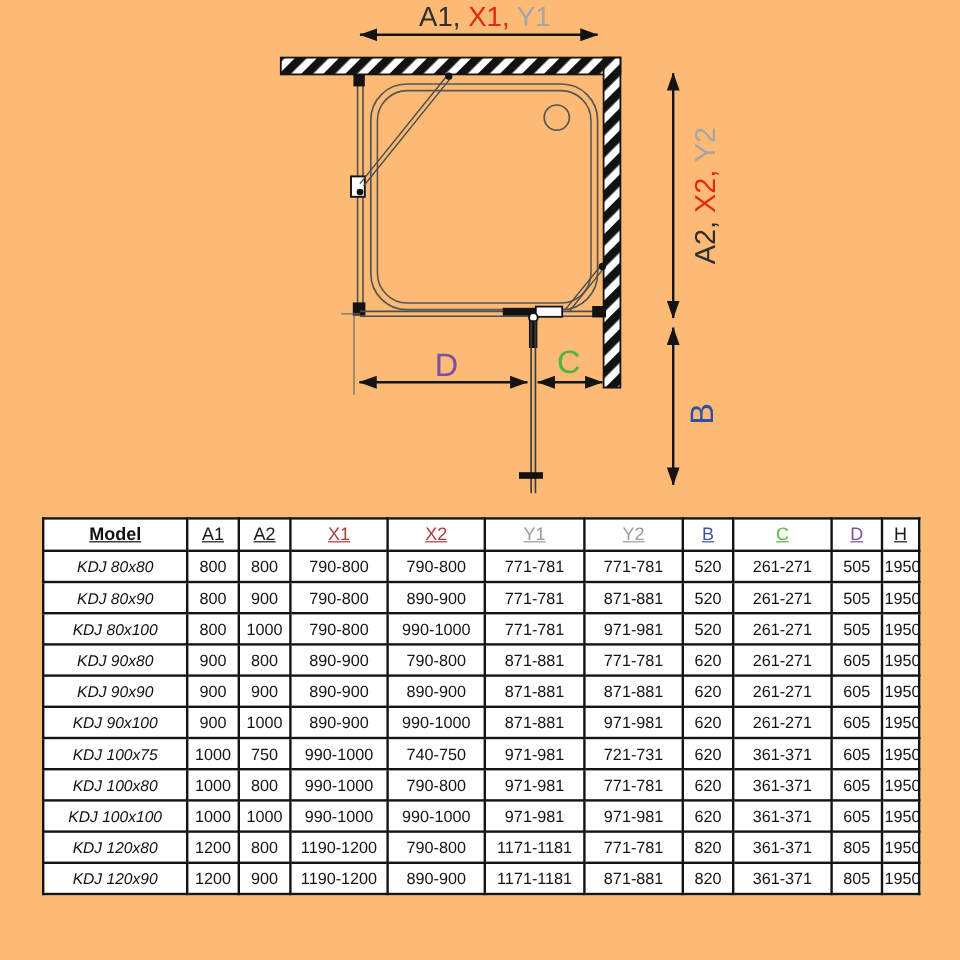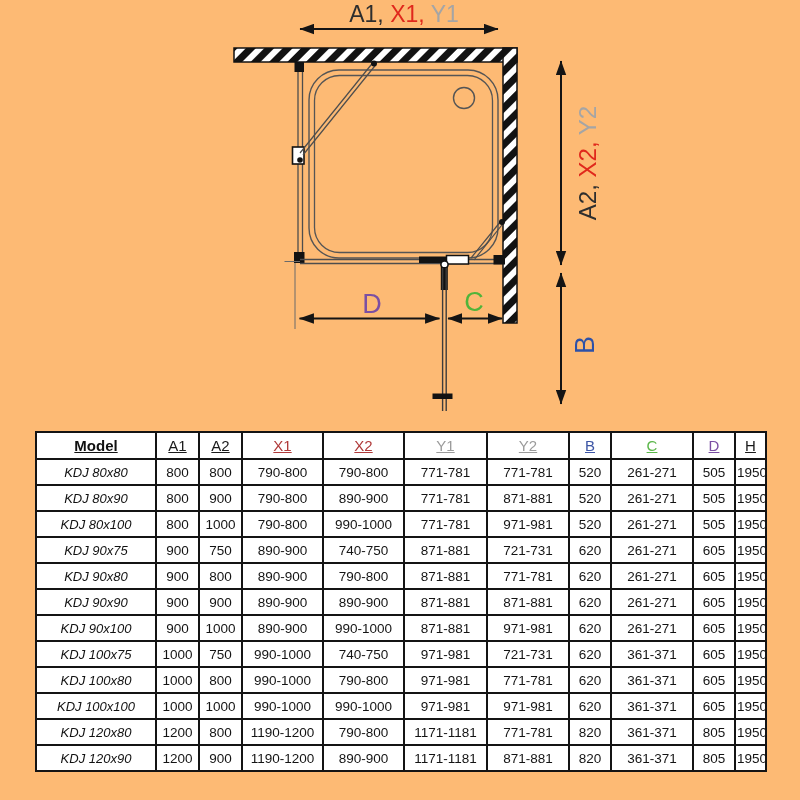--- a/index.html
+++ b/index.html
@@ -159,33 +159,20 @@
           <td>790-800</td>
           <td>990-1000</td>
           <td>771-781</td>
           <td>971-981</td>
           <td>520</td>
           <td>261-271</td>
           <td>505</td>
           <td>1950</td>
         </tr>
         <tr>
-          <td class="model">KDJ 90x75</td>
-          <td>900</td>
-          <td>750</td>
-          <td>890-900</td>
-          <td>740-750</td>
-          <td>871-881</td>
-          <td>721-731</td>
-          <td>620</td>
-          <td>261-271</td>
-          <td>605</td>
-          <td>1950</td>
-        </tr>
-        <tr>
           <td class="model">KDJ 90x80</td>
           <td>900</td>
           <td>800</td>
           <td>890-900</td>
           <td>790-800</td>
           <td>871-881</td>
           <td>771-781</td>
           <td>620</td>
           <td>261-271</td>
           <td>605</td>

